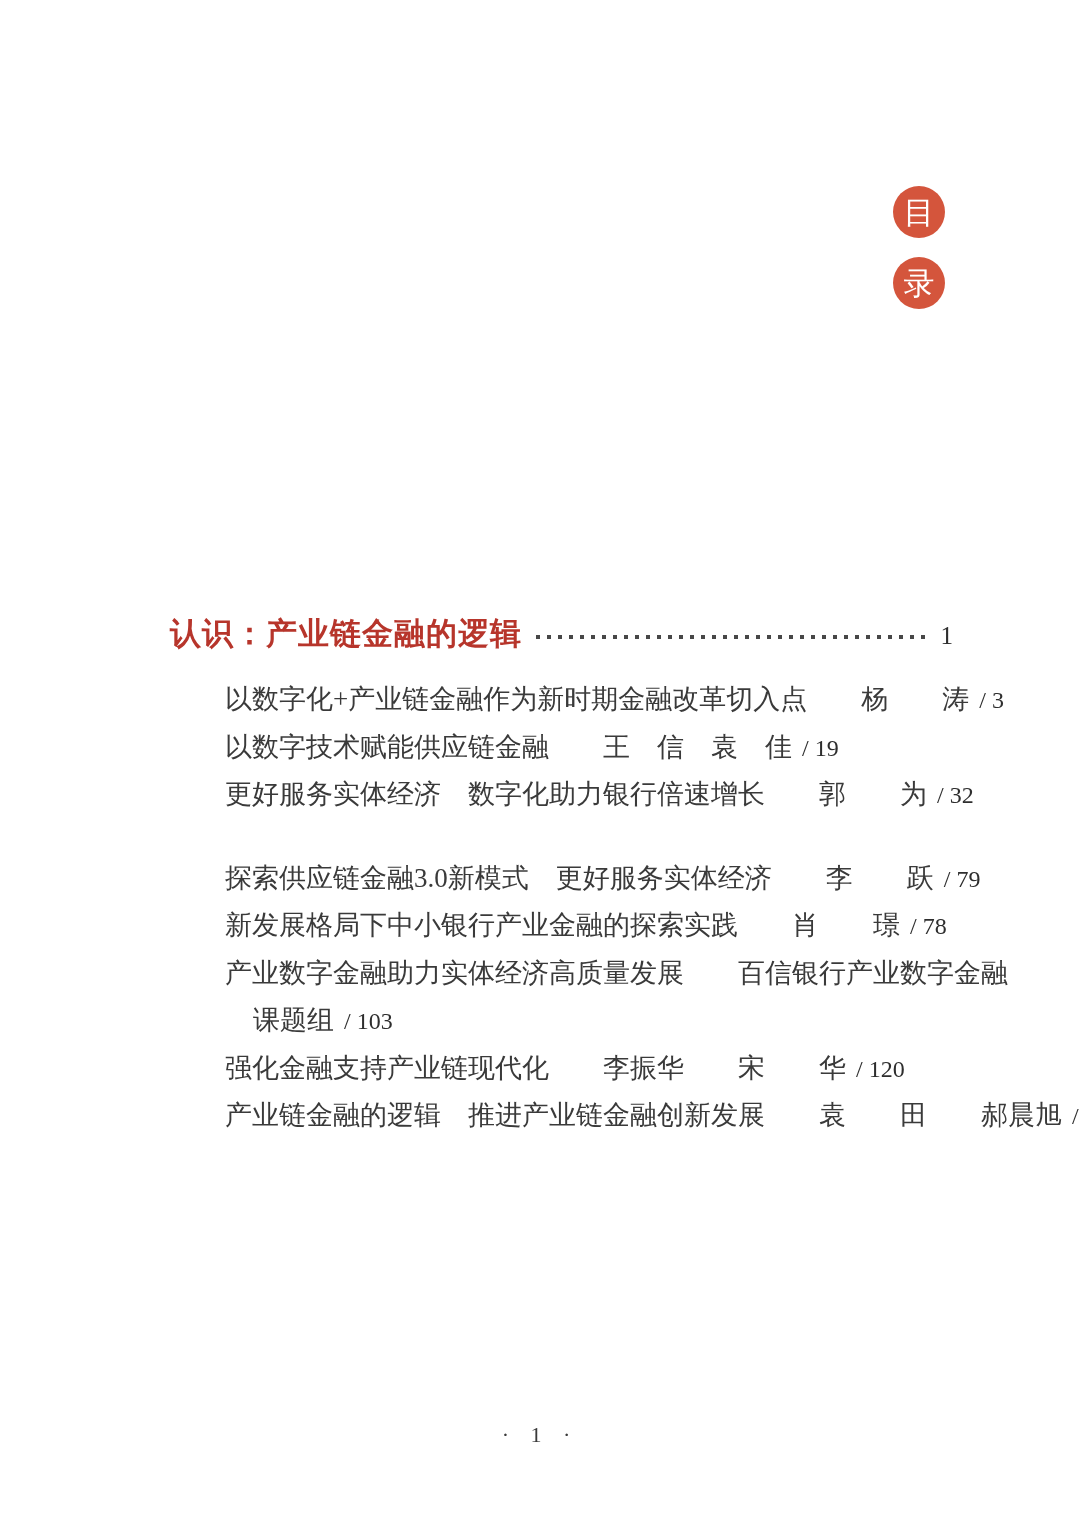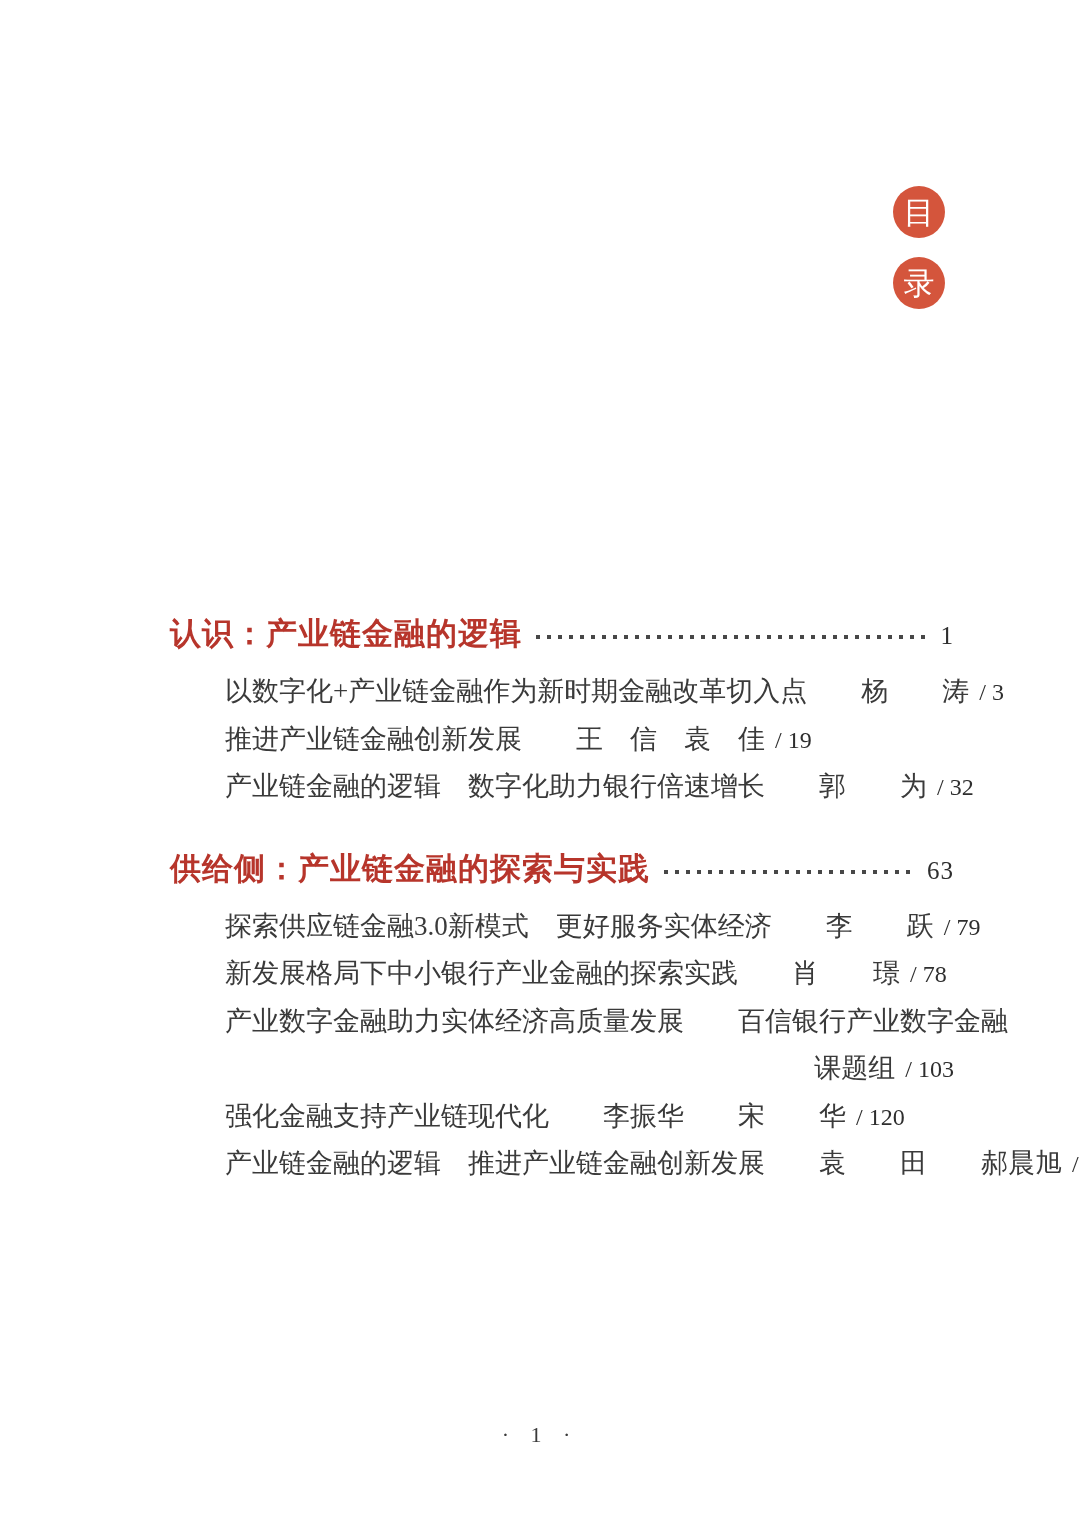--- a/index.html
+++ b/index.html
@@ -61,28 +61,28 @@
     background-image: repeating-linear-gradient(to right, #474747 0 4px, transparent 4px 11px);
   }
   .heading-page {
     font-weight: normal;
     font-size: 25px;
     color: #2e2e2e;
     padding-top: 4px;
     white-space: nowrap;
   }
 
-  .entries { margin: 12px 0 0 55px; }
+  .entries { margin: 20px 0 0 55px; }
   .entry {
     font-size: 27px;
     line-height: 46.5px;
     color: #3a3a3a;
     white-space: nowrap;
   }
-  .entry.continuation { padding-left: 28px; text-align: right; }
+  .entry.continuation { padding-left: 28px; }
   .pagenum {
     font-size: 24px;
     margin-left: 10px;
     color: #2e2e2e;
   }
 
   .footer {
     position: absolute;
     top: 1422px;
     left: 0;
@@ -113,34 +113,29 @@
       <div class="section-heading">
         <span class="heading-label">认识：产业链金融的逻辑</span>
         <span class="leader"></span>
         <span class="heading-page">1</span>
       </div>
       <div class="entries">
         <div class="entry">
           <span>以数字化+产业链金融作为新时期金融改革切入点　　杨　　涛</span><span class="pagenum">/ 3</span>
         </div>
         <div class="entry">
-          <span>推进产业链金融创新发展　　王　信　袁　佳</span><span class="pagenum">/ 19</span>
+          <span>以数字技术赋能供应链金融　　王　信　袁　佳</span><span class="pagenum">/ 19</span>
         </div>
         <div class="entry">
-          <span>产业链金融的逻辑　数字化助力银行倍速增长　　郭　　为</span><span class="pagenum">/ 32</span>
+          <span>更好服务实体经济　数字化助力银行倍速增长　　郭　　为</span><span class="pagenum">/ 32</span>
         </div>
       </div>
     </div>
 
     <div class="section">
-      <div class="section-heading">
-        <span class="heading-label">供给侧：产业链金融的探索与实践</span>
-        <span class="leader"></span>
-        <span class="heading-page">63</span>
-      </div>
       <div class="entries">
         <div class="entry">
           <span>探索供应链金融3.0新模式　更好服务实体经济　　李　　跃</span><span class="pagenum">/ 79</span>
         </div>
         <div class="entry">
           <span>新发展格局下中小银行产业金融的探索实践　　肖　　璟</span><span class="pagenum">/ 78</span>
         </div>
         <div class="entry">
           <span>产业数字金融助力实体经济高质量发展　　百信银行产业数字金融</span><span class="pagenum"></span>
         </div>

